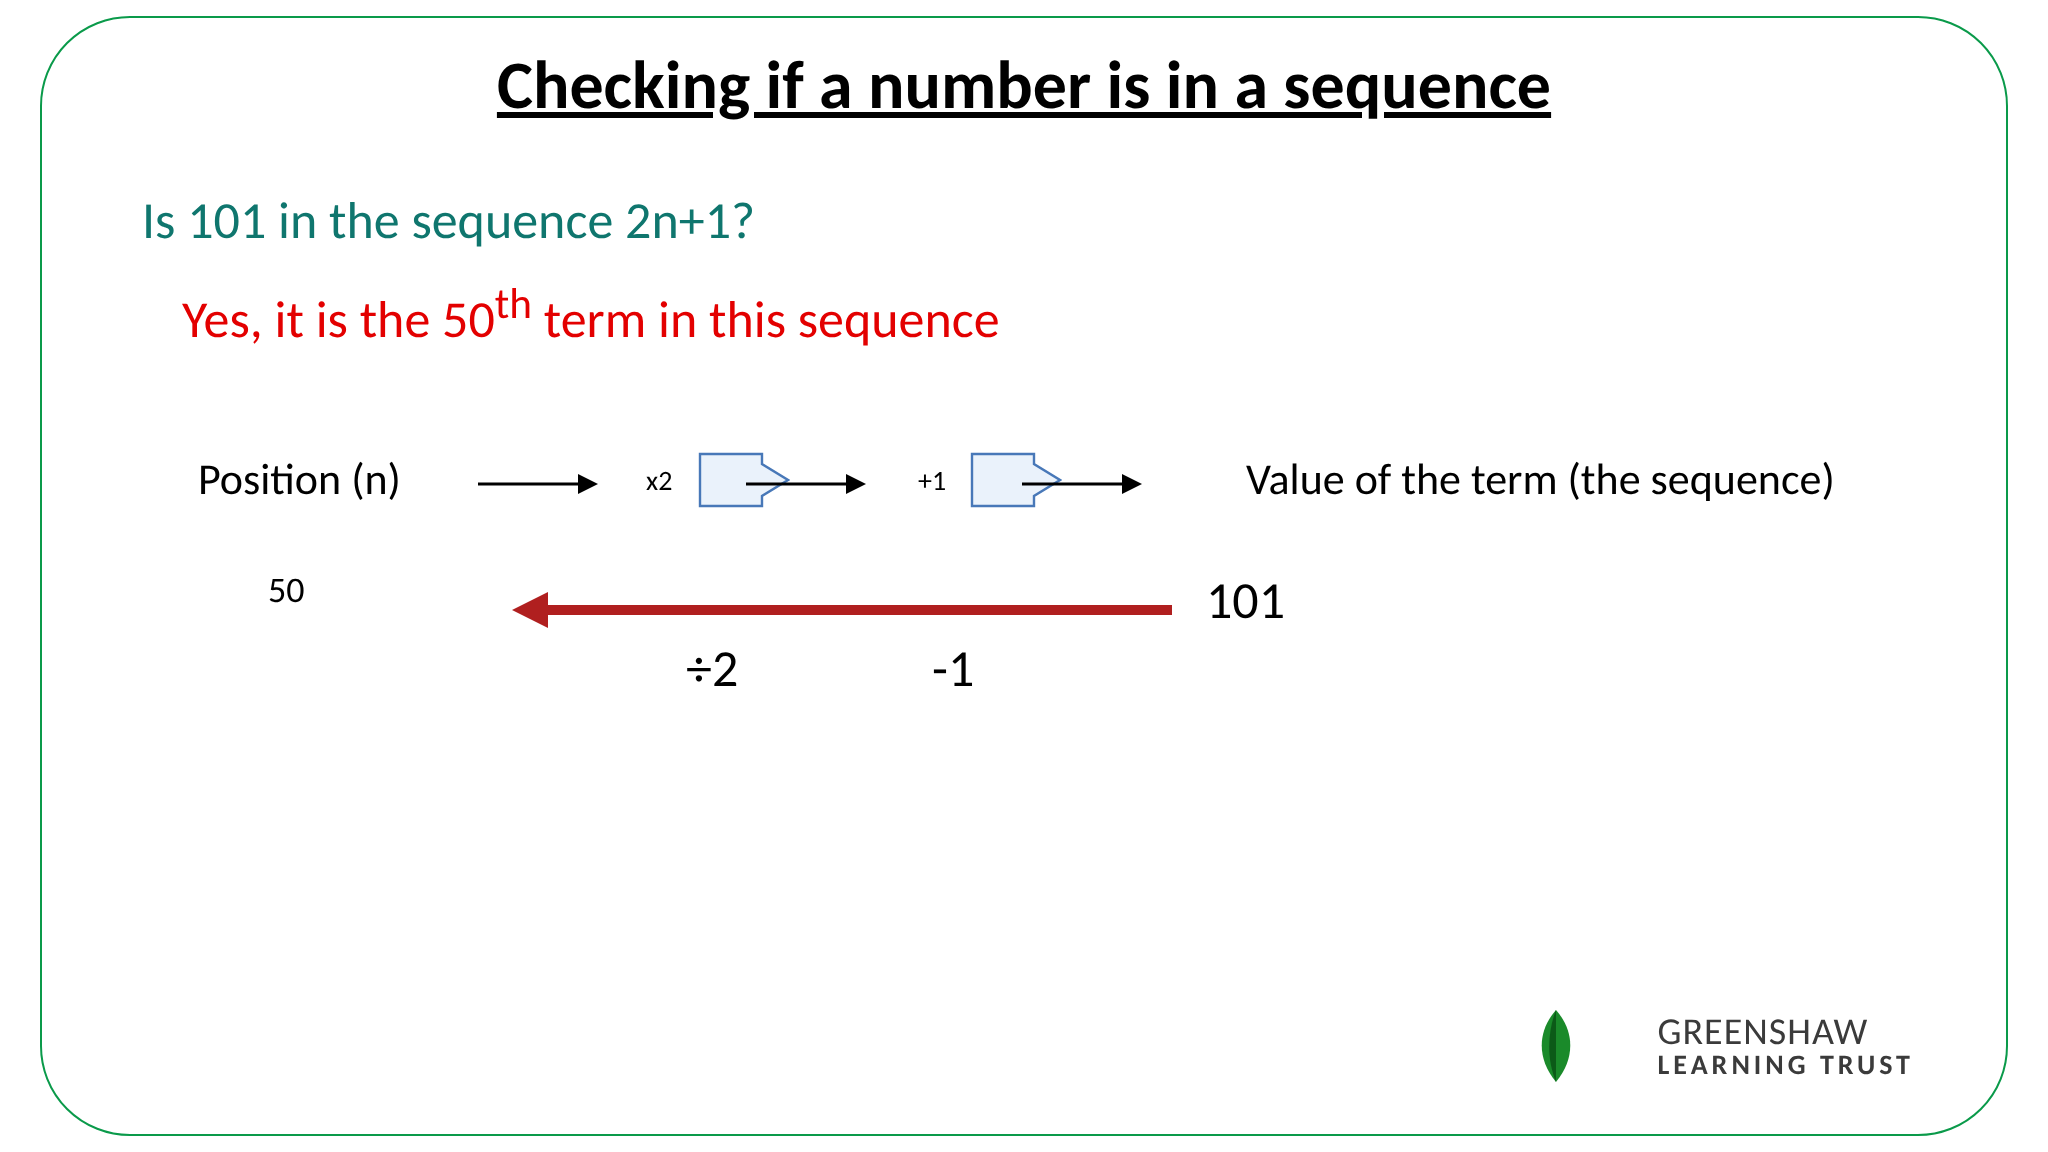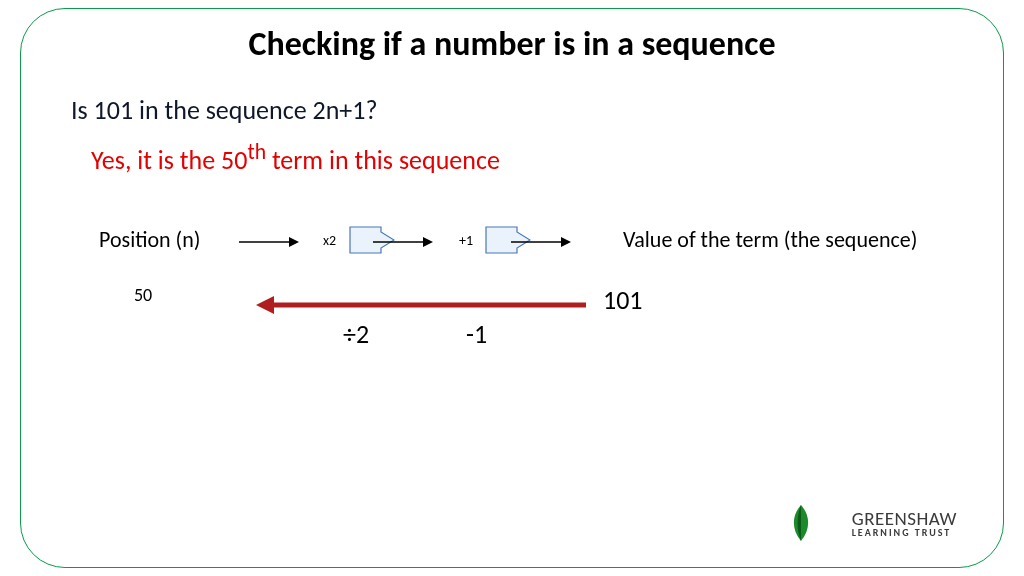--- a/index.html
+++ b/index.html
@@ -15,27 +15,28 @@
     top: 8px;
     left: 20px;
     right: 20px;
     bottom: 8px;
     border: 1.5px solid #0a9a4a;
     border-radius: 45px;
   }
   .title {
     font-size: 34px;
     text-align: center;
+    text-decoration: underline;
     margin-top: 14px;
     color: #000;
   }
   .question {
     font-size: 26px;
     margin: 30px 0 0 50px;
-    color: #0f172a;
+    color: #0f766e;
   }
   .answer {
     font-size: 26px;
     color: #e30000;
     text-align: left;
     margin-top: 12px;
     margin-left: 70px;
   }
   .diagram {
     position: relative;
@@ -112,21 +113,21 @@
     line-height: 1;
     margin-left: 36px;
   }
   .logo-main {
     font-size: 19px;
     letter-spacing: 0.5px;
     color: #3b3b3b;
     font-weight: 400;
   }
   .logo-sub {
-    font-size: 10px;
+    font-size: 14px;
     letter-spacing: 2px;
     color: #3b3b3b;
     font-weight: 600;
   }
 </style>
 </head>
 <body>
 
 <div class="frame">
 

